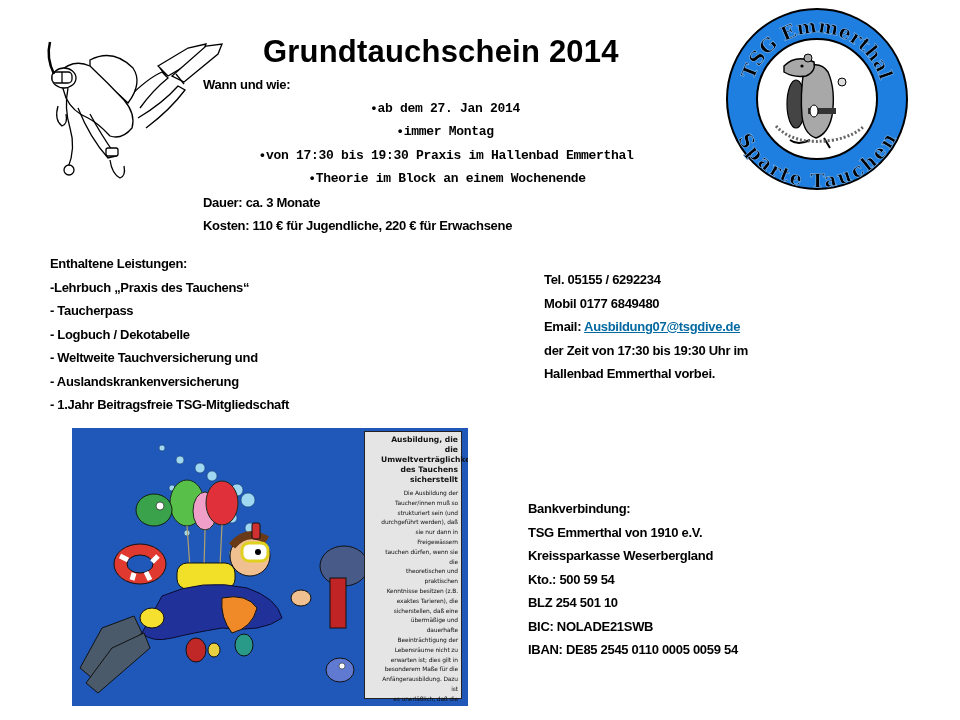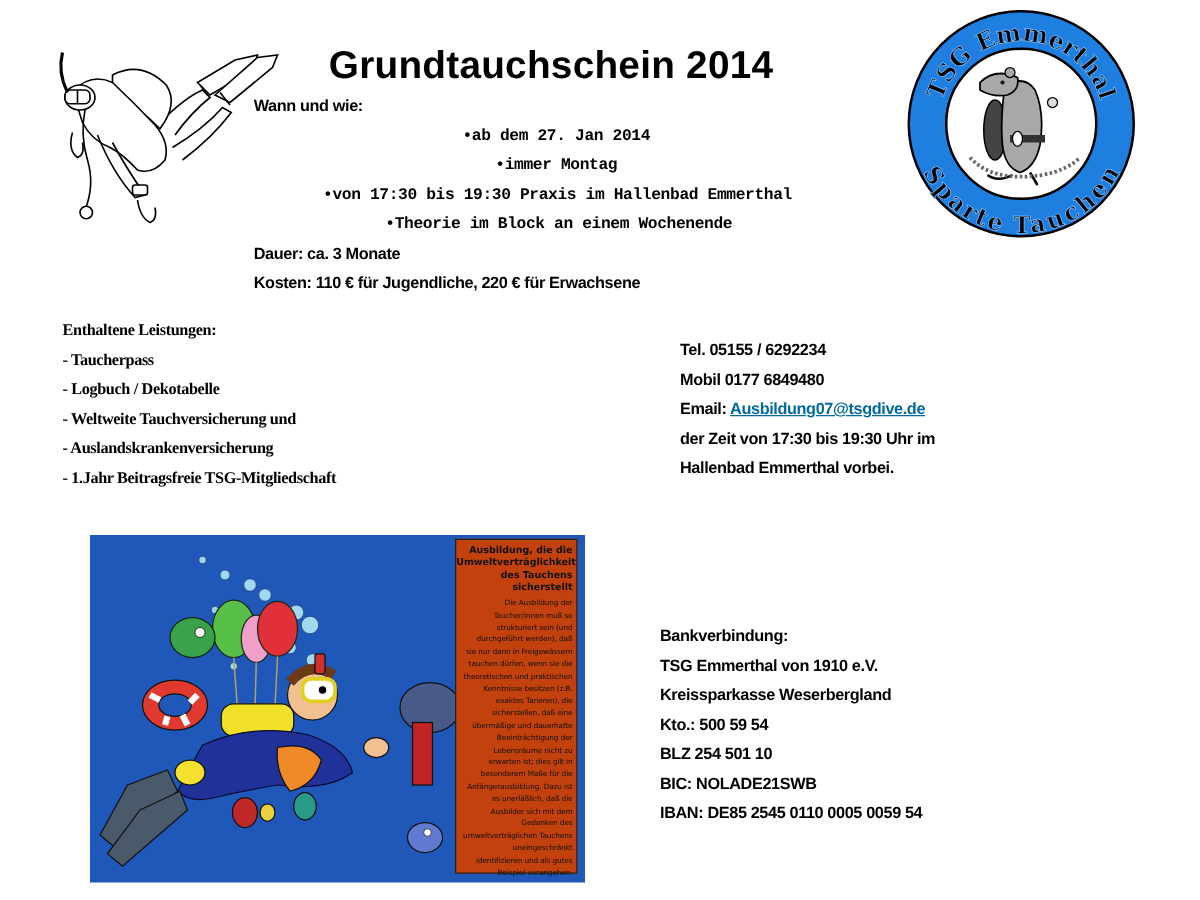--- a/index.html
+++ b/index.html
@@ -5,30 +5,30 @@
     html, body { margin: 0; padding: 0; }
     body {
       width: 960px; height: 720px; background: #ffffff; position: relative; overflow: hidden;
       font-family: "Liberation Sans", "DejaVu Sans", sans-serif; color: #000;
     }
     .abs { position: absolute; }
     #title { left: 263px; top: 34px; font-size: 31px; font-weight: bold; letter-spacing: 0.2px; white-space: nowrap; }
     .txt18 { font-size: 13px; font-weight: bold; line-height: 23.5px; white-space: nowrap; letter-spacing: -0.3px; }
     #when-block { left: 203px; top: 73px; width: 500px; }
     .center-line { text-align: center; width: 500px; font-family: Liberation Mono, monospace; }
-    #leistungen { left: 50px; top: 252px; font-family: Liberation Serif, serif; }
+    #leistungen { left: 50px; top: 252px; }
     #kontakt { left: 544px; top: 268px; }
     #bank { left: 528px; top: 497px; }
     .link { color: #0369a1; text-decoration: underline; }
     #diver { left: 28px; top: 28px; width: 200px; height: 160px; }
     #logo { left: 724px; top: 6px; width: 186px; height: 186px; }
     #cartoon { left: 72px; top: 428px; width: 396px; height: 278px; background: #1f58b8; overflow: hidden; }
     #cartoon-textbox {
       position: absolute; left: 292px; top: 3px; width: 98px; height: 268px;
-      background: #c2410c; border: 1px solid #222; box-sizing: border-box; padding: 3px 3px 0 0;
+      background: #e5e5e5; border: 1px solid #222; box-sizing: border-box; padding: 3px 3px 0 16px;
       font-family: "DejaVu Sans", sans-serif; text-align: right; color: #111;
     }
     #cartoon-heading { font-size: 7.6px; font-weight: bold; line-height: 10px; margin-bottom: 4px; }
     #cartoon-body { font-size: 5.9px; line-height: 9.8px; letter-spacing: -0.1px; }
   </style>
 </head>
 <body>
 
 <div id="diver" class="abs">
   <svg width="200" height="160" viewBox="0 0 200 160" fill="none" stroke="#000" stroke-width="1.3">
@@ -96,20 +96,21 @@
     <rect x="84" y="102" width="28" height="6" fill="#333"></rect>
     <ellipse cx="90" cy="105" rx="4" ry="6" fill="#fff" stroke="#000"></ellipse>
     <path d="M86 134 Q74 140 66 134 M100 132 L106 142" stroke="#000" stroke-width="2" fill="none"></path>
     <path d="M52 120 Q70 140 110 134 Q130 130 140 120" stroke="#666" stroke-width="3" stroke-dasharray="2 2" fill="none"></path>
     <circle cx="118" cy="76" r="4" fill="#ddd" stroke="#000"></circle>
   </svg>
 </div>
 
 <div id="leistungen" class="abs txt18">
   <div>Enthaltene Leistungen:</div>
+  <div>-Lehrbuch „Praxis des Tauchens“</div>
   <div>- Taucherpass</div>
   <div>- Logbuch / Dekotabelle</div>
   <div>- Weltweite Tauchversicherung und</div>
   <div>- Auslandskrankenversicherung</div>
   <div>- 1.Jahr Beitragsfreie TSG-Mitgliedschaft</div>
 </div>
 
 <div id="kontakt" class="abs txt18">
   <div>Tel. 05155 / 6292234</div>
   <div>Mobil 0177 6849480</div>

